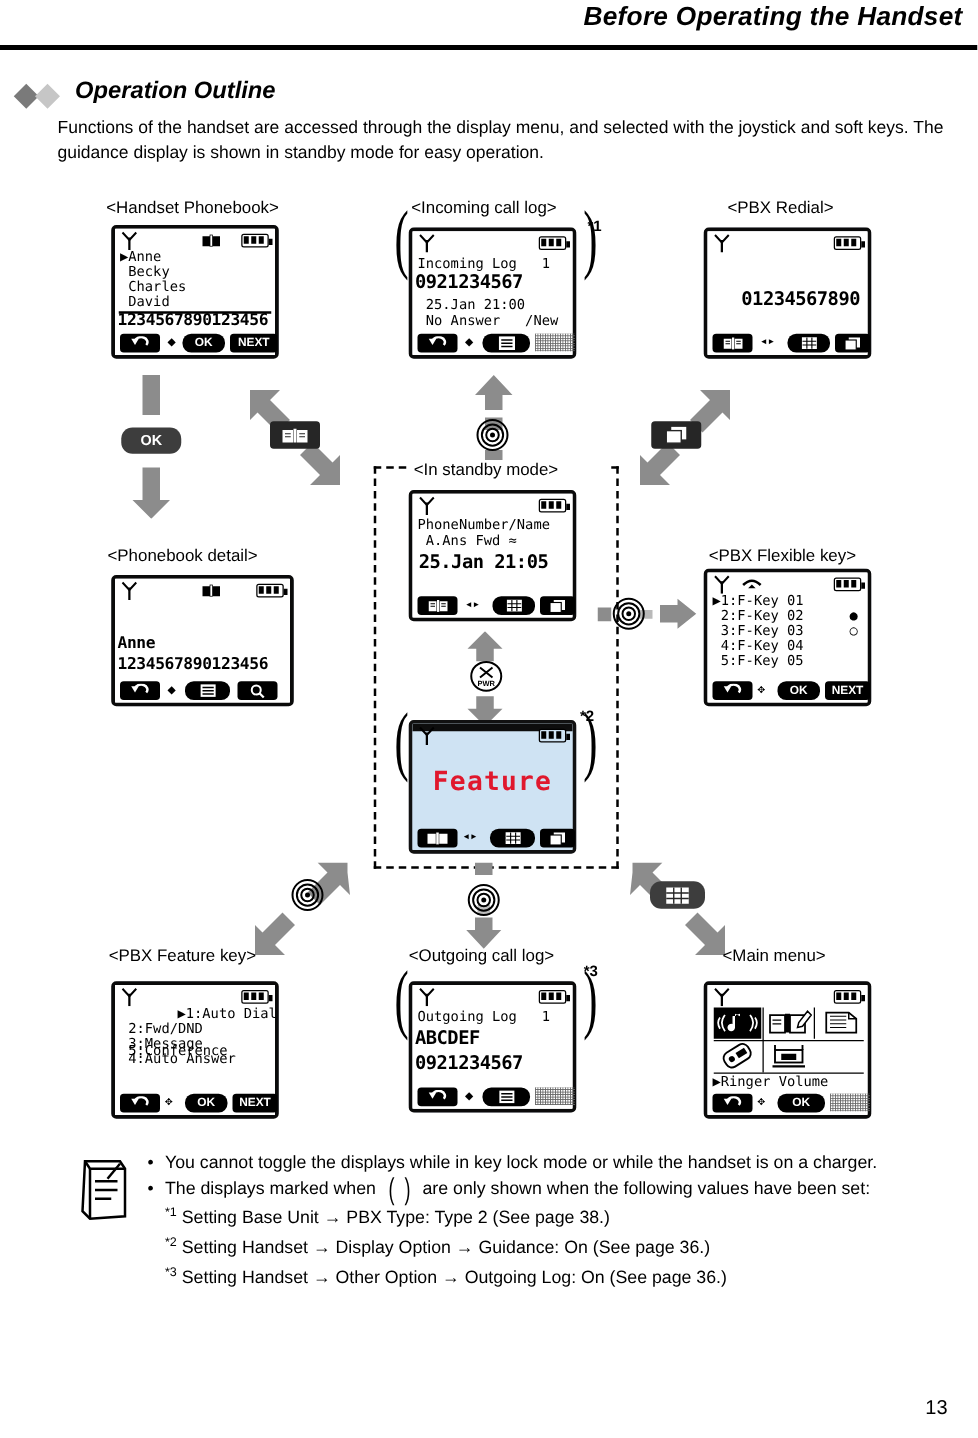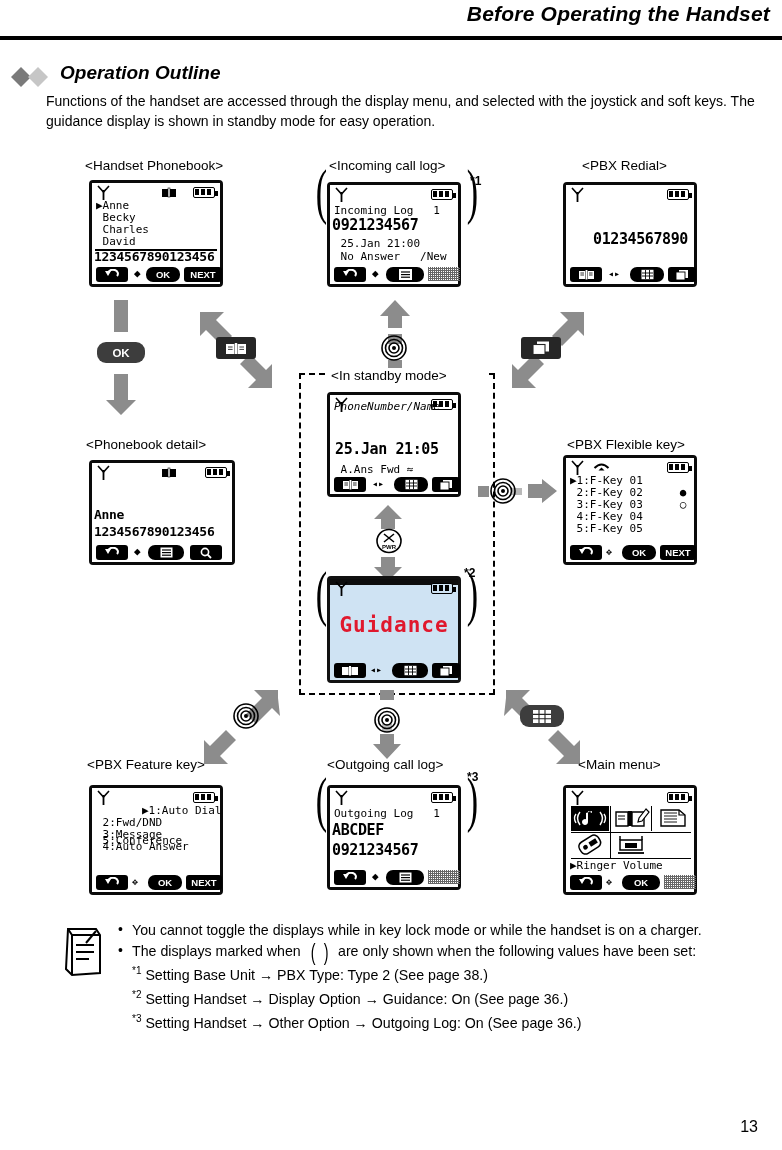--- a/index.html
+++ b/index.html
@@ -290,22 +290,22 @@
         <svg class="ant" viewBox="0 0 13 15">
           <path d="M1 1 L6.5 7 L12 1" stroke="#000" stroke-width="1.6" fill="none"></path>
           <rect x="5.6" y="5" width="1.8" height="10" fill="#000"></rect>
         </svg>
         <div class="bat">
             <i></i>
             <i></i>
             <i></i>
           </div>
       </div>
-      <div class="row" style="top:6px;font-style:italic;">PhoneNumber/Name</div>
-      <div class="row" style="top:32px;margin-top:37px;"> A.Ans Fwd ≈</div>
+      <div class="row" style="top:19px;">PhoneNumber/Name</div>
+      <div class="row" style="top:32px;"> A.Ans Fwd ≈</div>
       <div class="row big" style="top:48px;left:5px;">25.Jan 21:05</div>
       <div class="softbar">
         <div class="sk sq" style="left:2px;width:32px;">
           <svg width="17" height="11" viewBox="0 0 17 11">
             <path d="M1 2 h6.2 v8 h-6.2z M9.8 2 h6.2 v8 h-6.2z" fill="#fff"></path>
             <rect x="7.6" y="1" width="1.8" height="9.5" fill="#fff"></rect>
             <path d="M2.4 4 h3.6 M2.4 6 h3.6 M11 4 h3.6 M11 6 h3.6" stroke="#000" stroke-width=".8"></path>
           </svg>
         </div>
         <div class="nav4" style="left:40px;top:0px;font-size:10px;">◂▸</div>
@@ -446,21 +446,21 @@
         <svg class="ant" viewBox="0 0 13 15">
           <path d="M1 1 L6.5 7 L12 1" stroke="#000" stroke-width="1.6" fill="none"></path>
           <rect x="5.6" y="5" width="1.8" height="10" fill="#000"></rect>
         </svg>
         <div class="bat" style="background:#cfe3f3;">
             <i></i>
             <i></i>
             <i></i>
           </div>
       </div>
-      <div style="position:absolute;left:0;right:0;top:34px;text-align:center;font-size:21px;font-weight:bold;color:#e0182d;font-family:'DejaVu Sans Mono','Liberation Mono',monospace;letter-spacing:1px;">Guidance</div>
+      <div style="position:absolute;left:0;right:0;top:34px;text-align:center;font-size:21px;font-weight:bold;color:#e0182d;font-family:'DejaVu Sans Mono','Liberation Mono',monospace;letter-spacing:1px;">Feature</div>
       <div class="softbar">
         <div class="sk sq" style="left:2px;width:32px;">
           <svg width="18" height="11" viewBox="0 0 18 11">
             <path d="M1 2 h6.6 v8 h-6.6z M10.4 2 h6.6 v8 h-6.6z" fill="#fff"></path>
             <rect x="8" y="1" width="2" height="9.5" fill="#fff"></rect>
           </svg>
         </div>
         <div class="nav4" style="left:38px;top:0px;font-size:10px;">◂▸</div>
         <div class="sk" style="left:60px;width:36px;">
           <svg width="13" height="11" viewBox="0 0 13 11">

